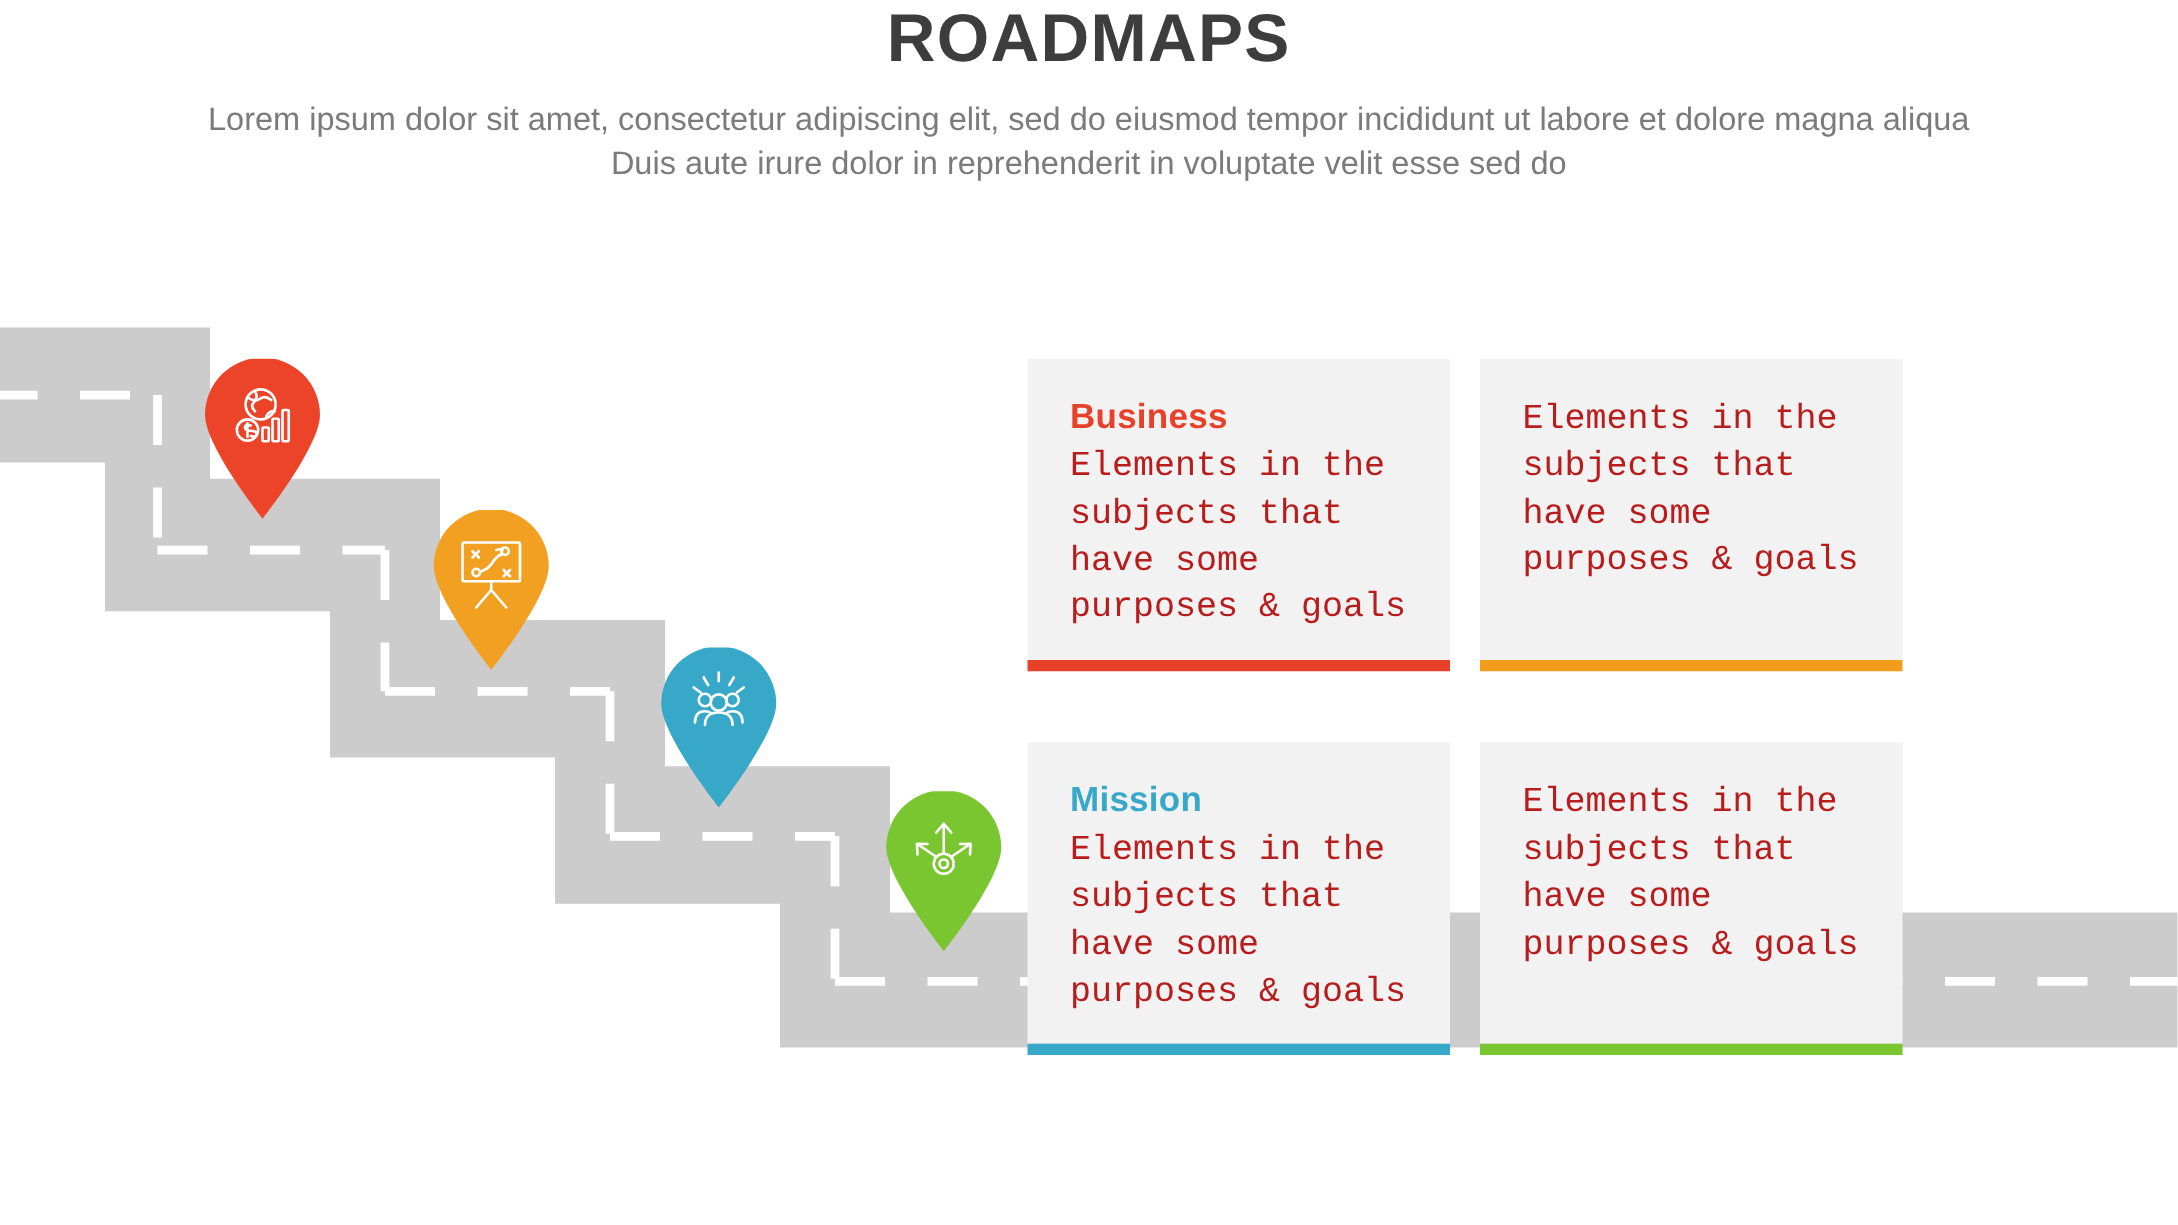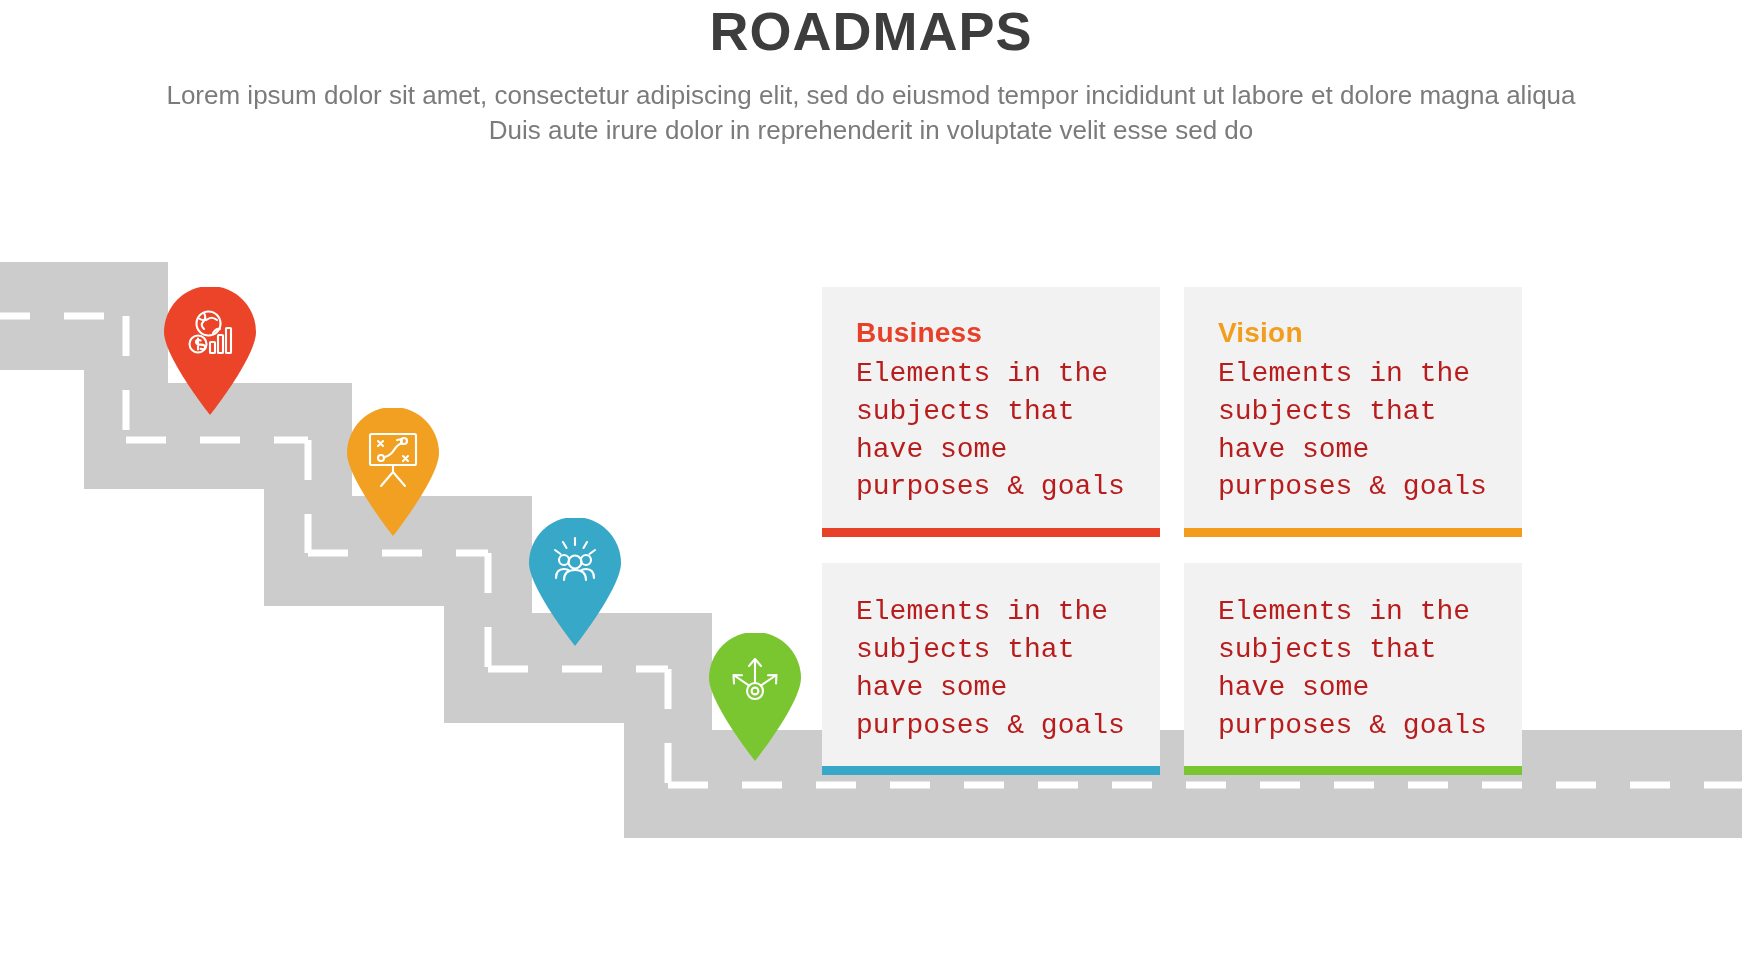--- a/index.html
+++ b/index.html
@@ -64,21 +64,21 @@
   
   #cards {
     position: absolute;
     left: 822px;
     top: 287px;
     width: 700px;
   }
   .card-row {
     display: flex;
     gap: 24px;
-    margin-bottom: 35px;
+    margin-bottom: 66px;
   }
   .card {
     width: 338px;
     background: #f2f2f2;
     box-sizing: border-box;
     padding: 30px 34px 22px 34px;
     position: relative;
     min-height: 105px;
   }
   .card-title {
@@ -214,27 +214,27 @@
 </div>
 
 <div id="cards">
   <div class="card-row">
     <div class="card">
       <h2 class="card-title" style="color:#e8412a">Business</h2>
       <p class="card-desc">Elements in the subjects that have  some purposes &amp; goals</p>
       <div class="card-bar" style="background:#e8412a"></div>
     </div>
     <div class="card">
-      <h2 class="card-title" style="color:#f29d1c">Vision</h2>
       <p class="card-desc">Elements in the subjects that have  some purposes &amp; goals</p>
       <div class="card-bar" style="background:#f29d1c"></div>
     </div>
   </div>
   <div class="card-row">
     <div class="card">
+      <h2 class="card-title" style="color:#38a8c8">Mission</h2>
       <p class="card-desc">Elements in the subjects that have  some purposes &amp; goals</p>
       <div class="card-bar" style="background:#38a8c8"></div>
     </div>
     <div class="card">
       <p class="card-desc">Elements in the subjects that have  some purposes &amp; goals</p>
       <div class="card-bar" style="background:#7ac630"></div>
     </div>
   </div>
 </div>
 

